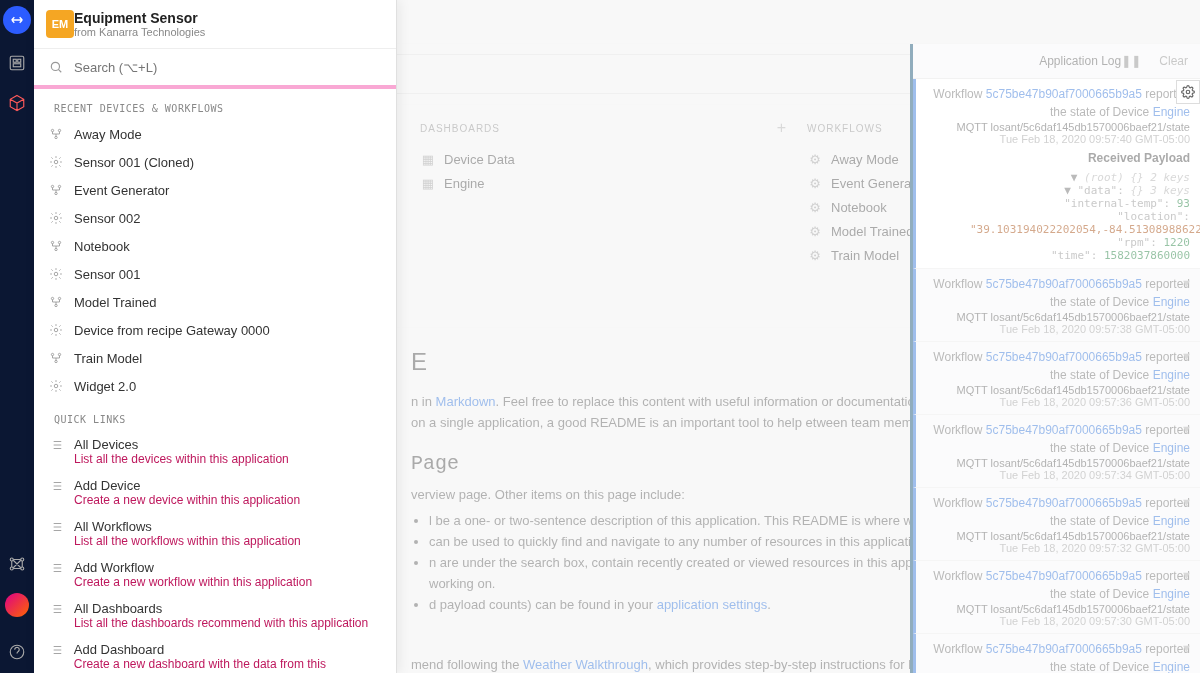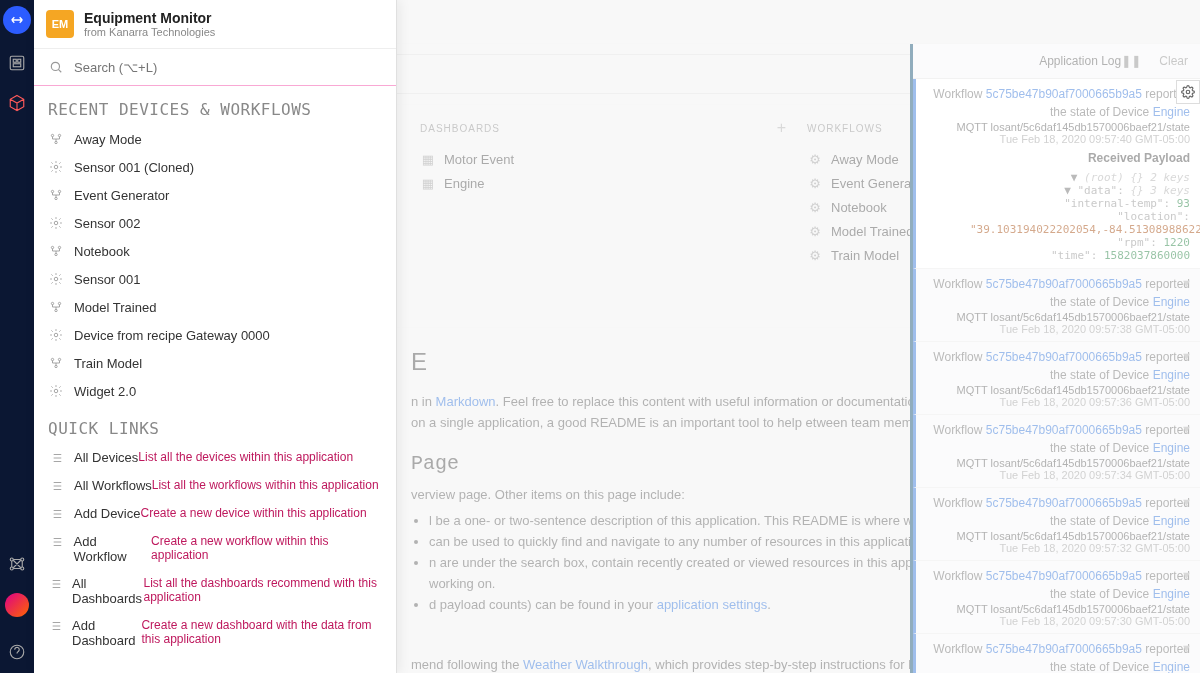--- a/index.html
+++ b/index.html
@@ -9,33 +9,33 @@
 
 .icon-rail { width: 34px; background: #0b1733; display: flex; flex-direction: column; align-items: center; padding-top: 6px; gap: 18px; }
 .rail-icon { width: 22px; height: 22px; display: flex; align-items: center; justify-content: center; color: #ccc; cursor: pointer; }
 .rail-icon.blue { background: #2c5cff; border-radius: 50%; width: 28px; height: 28px; }
 .rail-icon.red svg { stroke: #ff5a5a; }
 .rail-spacer { flex: 1; }
 .rail-avatar { width: 24px; height: 24px; border-radius: 50%; background: linear-gradient(135deg,#d08,#f60); margin-bottom: 6px; }
 
 
 .overlay-panel { position: absolute; left: 34px; top: 0; width: 363px; height: 100%; background: #fff; border-right: 1px solid #e0e0e0; box-shadow: 2px 0 12px rgba(0,0,0,0.08); z-index: 20; display: flex; flex-direction: column; }
-.panel-header { display: flex; align-items: center; padding: 10px 12px; border-bottom: 1px solid #eee; gap: 10px; }
+.panel-header { display: flex; align-items: center; padding: 10px 12px; border-bottom: 1px solid #eee; }
 .app-badge { width: 28px; height: 28px; border-radius: 4px; background: #f5a623; color: #fff; font-size: 11px; font-weight: 600; display: flex; align-items: center; justify-content: center; }
 .app-title-box { display: flex; flex-direction: column; }
 .app-title { font-weight: 600; font-size: 14px; color: #222; }
 .app-sub { font-size: 11px; color: #888; }
-.search-row { display: flex; align-items: center; padding: 10px 14px; border-bottom: 1px solid #f9a8d4; gap: 10px; color: #888; }
+.search-row { display: flex; align-items: center; padding: 10px 14px; border-bottom: 4px solid #f9a8d4; gap: 10px; color: #888; }
 .search-row input { border: none; outline: none; font-size: 13px; flex: 1; color: #333; }
 .panel-scroll { overflow-y: auto; flex: 1; padding-bottom: 20px; }
-.section-label { padding: 14px 14px 6px; font-size: 16px; letter-spacing: 0.5px; color: #888; text-transform: uppercase; font-family: ui-monospace, Menlo, monospace; }
+.section-label { padding: 14px 20px 6px; font-size: 10px; letter-spacing: 0.5px; color: #888; text-transform: uppercase; font-family: ui-monospace, Menlo, monospace; }
 .recent-item { display: flex; align-items: center; gap: 10px; padding: 6px 14px; cursor: pointer; color: #333; }
 .mini-icon { width: 16px; height: 16px; display: flex; align-items: center; justify-content: center; color: #999; }
 .ql-item { padding: 6px 14px; cursor: pointer; display: flex; gap: 10px; }
-.ql-text { display: flex; flex-direction: row; }
+.ql-text { display: flex; flex-direction: column; }
 .ql-title { color: #333; font-size: 13px; }
 .ql-desc { color: #be185d; font-size: 12px; }
 .main-inner { position: absolute; left: 34px; top: 0; right: 0; bottom: 0; display: flex; flex-direction: column; }
 .dim-overlay { position: absolute; left: 34px; top: 0; right: 0; bottom: 0; background: rgba(255,255,255,0.55); z-index: 10; pointer-events: none; }
 
 
 .content-body { flex: 1; overflow: hidden; position: relative; }
 .bar-row { display: flex; align-items: center; padding: 10px 16px; border-bottom: 1px solid #eee; }
 .bar-input { flex: 1; height: 40px; border: 1px solid #ddd; border-radius: 4px; margin-right: 10px; }
 .edit-btn { border: 1px solid #ccc; background: #fff; border-radius: 4px; padding: 4px 10px; font-size: 12px; color: #555; cursor: pointer; }
@@ -130,21 +130,21 @@
       </div>
       <div class="cols">
         <div class="col" style="flex:0 0 360px;"></div>
         <div class="col">
           <div class="col-hdr">
               <span>DASHBOARDS</span>
               <span class="plus">+</span>
             </div>
           <div class="col-item">
               <span class="mini-icon">▦</span>
-              <span>Motor Event</span>
+              <span>Device Data</span>
             </div>
           <div class="col-item">
               <span class="mini-icon">▦</span>
               <span>Engine</span>
             </div>
         </div>
         <div class="col">
           <div class="col-hdr">
               <span>WORKFLOWS</span>
               <span class="plus">+</span>
@@ -254,21 +254,21 @@
     <svg width="14" height="14" viewBox="0 0 24 24" fill="none" stroke="currentColor" stroke-width="2">
         <circle cx="12" cy="12" r="3"></circle>
         <path d="M19.4 15a1.7 1.7 0 00.34 1.87l.06.06a2 2 0 11-2.83 2.83l-.06-.06a1.7 1.7 0 00-1.87-.34 1.7 1.7 0 00-1 1.56V21a2 2 0 11-4 0v-.09a1.7 1.7 0 00-1-1.56 1.7 1.7 0 00-1.87.34l-.06.06a2 2 0 11-2.83-2.83l.06-.06a1.7 1.7 0 00.34-1.87 1.7 1.7 0 00-1.56-1H3a2 2 0 110-4h.09a1.7 1.7 0 001.56-1 1.7 1.7 0 00-.34-1.87l-.06-.06a2 2 0 112.83-2.83l.06.06a1.7 1.7 0 001.87.34H9a1.7 1.7 0 001-1.56V3a2 2 0 114 0v.09a1.7 1.7 0 001 1.56 1.7 1.7 0 001.87-.34l.06-.06a2 2 0 112.83 2.83l-.06.06a1.7 1.7 0 00-.34 1.87V9a1.7 1.7 0 001.56 1H21a2 2 0 110 4h-.09a1.7 1.7 0 00-1.56 1z"></path>
       </svg>
   </div>
 
   <div class="overlay-panel">
     <div class="panel-header">
       <div class="app-badge">EM</div>
       <div class="app-title-box">
-        <div class="app-title">Equipment Monitor</div>
+        <div class="app-title">Equipment Sensor</div>
         <div class="app-sub">from Kanarra Technologies</div>
       </div>
     </div>
     <div class="search-row">
       <span class="mini-icon">
         <svg width="14" height="14" viewBox="0 0 24 24" fill="none" stroke="#999" stroke-width="2">
             <circle cx="11" cy="11" r="7"></circle>
             <path d="M21 21l-5-5"></path>
           </svg>
       </span>
@@ -391,42 +391,42 @@
               <div class="ql-desc">List all the devices within this application</div>
             </div>
           </div>
           <div class="ql-item">
             <span class="mini-icon">
               <svg width="14" height="14" viewBox="0 0 24 24" fill="none" stroke="#999" stroke-width="1.5">
                 <path d="M8 6h13M8 12h13M8 18h13M3 6h.01M3 12h.01M3 18h.01"></path>
               </svg>
             </span>
             <div class="ql-text">
+              <div class="ql-title">Add Device</div>
+              <div class="ql-desc">Create a new device within this application</div>
+            </div>
+          </div>
+          <div class="ql-item">
+            <span class="mini-icon">
+              <svg width="14" height="14" viewBox="0 0 24 24" fill="none" stroke="#999" stroke-width="1.5">
+                <path d="M8 6h13M8 12h13M8 18h13M3 6h.01M3 12h.01M3 18h.01"></path>
+              </svg>
+            </span>
+            <div class="ql-text">
               <div class="ql-title">All Workflows</div>
               <div class="ql-desc">List all the workflows within this application</div>
             </div>
           </div>
           <div class="ql-item">
             <span class="mini-icon">
               <svg width="14" height="14" viewBox="0 0 24 24" fill="none" stroke="#999" stroke-width="1.5">
                 <path d="M8 6h13M8 12h13M8 18h13M3 6h.01M3 12h.01M3 18h.01"></path>
               </svg>
             </span>
             <div class="ql-text">
-              <div class="ql-title">Add Device</div>
-              <div class="ql-desc">Create a new device within this application</div>
-            </div>
-          </div>
-          <div class="ql-item">
-            <span class="mini-icon">
-              <svg width="14" height="14" viewBox="0 0 24 24" fill="none" stroke="#999" stroke-width="1.5">
-                <path d="M8 6h13M8 12h13M8 18h13M3 6h.01M3 12h.01M3 18h.01"></path>
-              </svg>
-            </span>
-            <div class="ql-text">
               <div class="ql-title">Add Workflow</div>
               <div class="ql-desc">Create a new workflow within this application</div>
             </div>
           </div>
           <div class="ql-item">
             <span class="mini-icon">
               <svg width="14" height="14" viewBox="0 0 24 24" fill="none" stroke="#999" stroke-width="1.5">
                 <path d="M8 6h13M8 12h13M8 18h13M3 6h.01M3 12h.01M3 18h.01"></path>
               </svg>
             </span>

